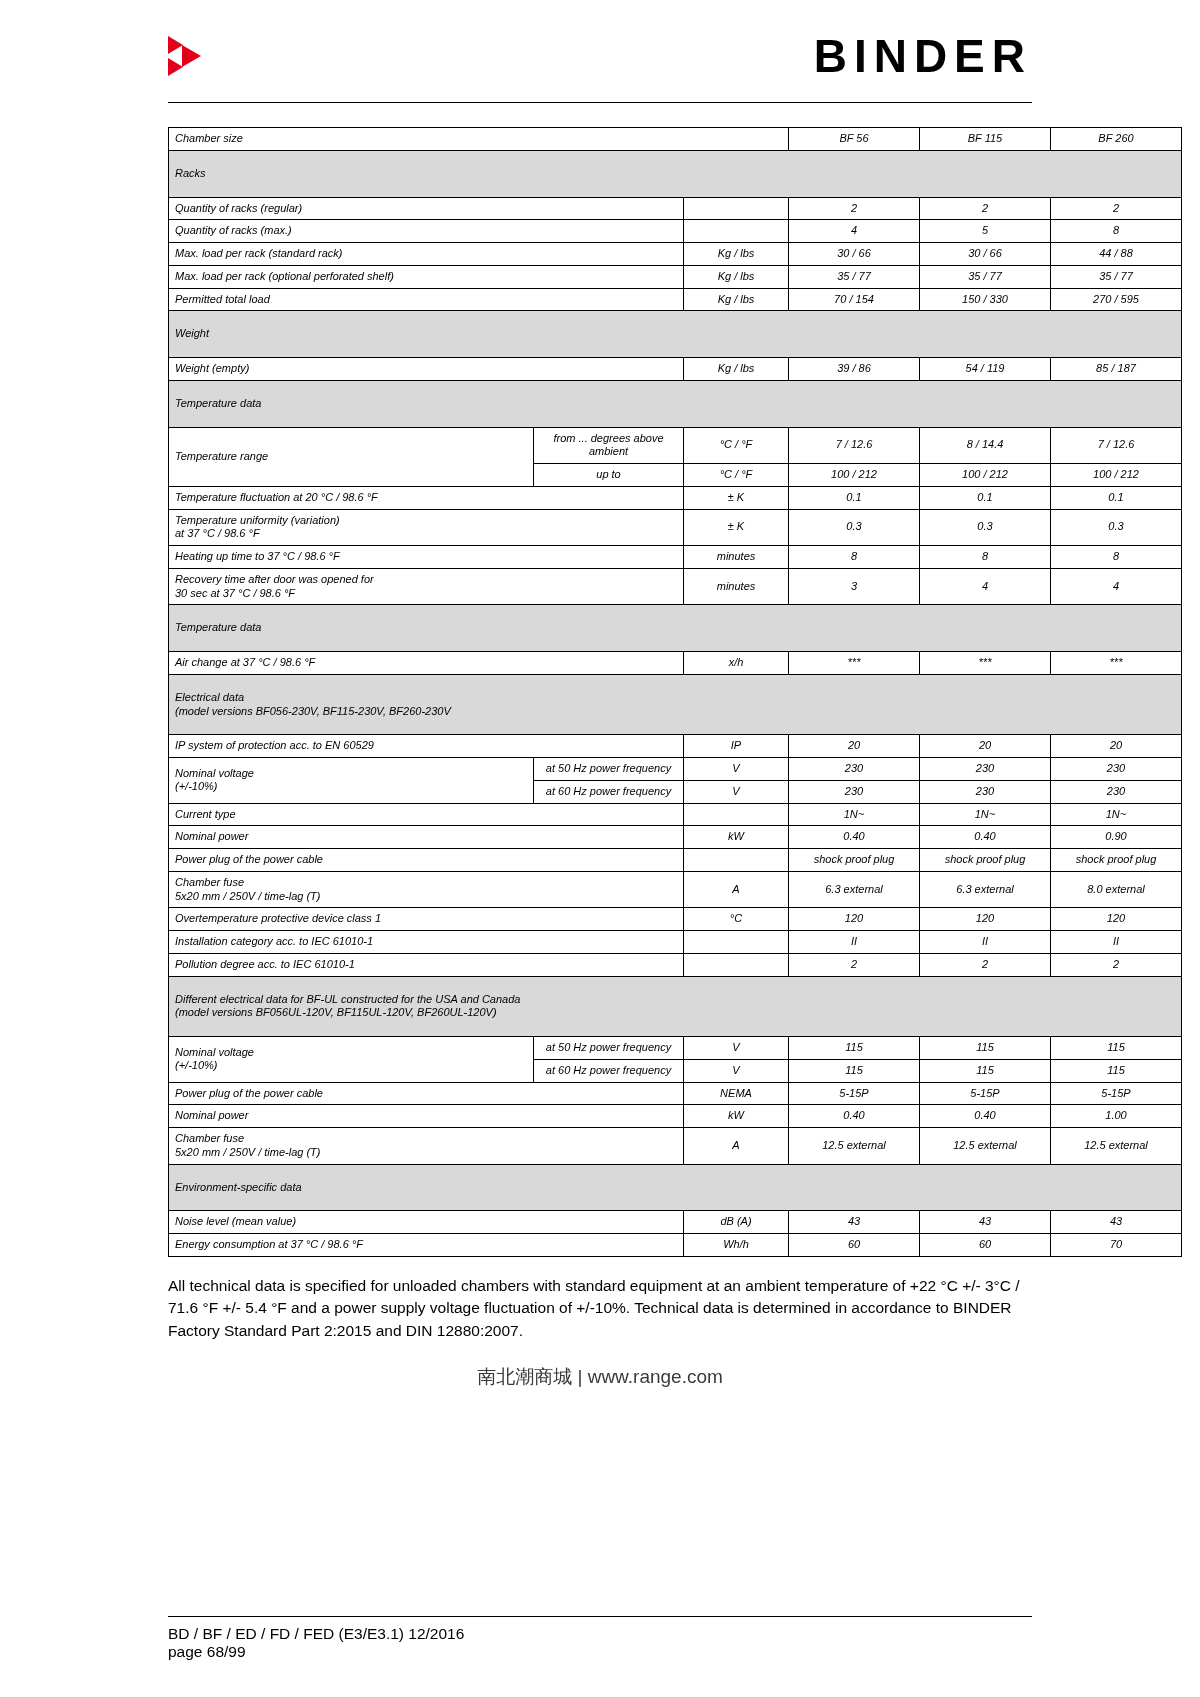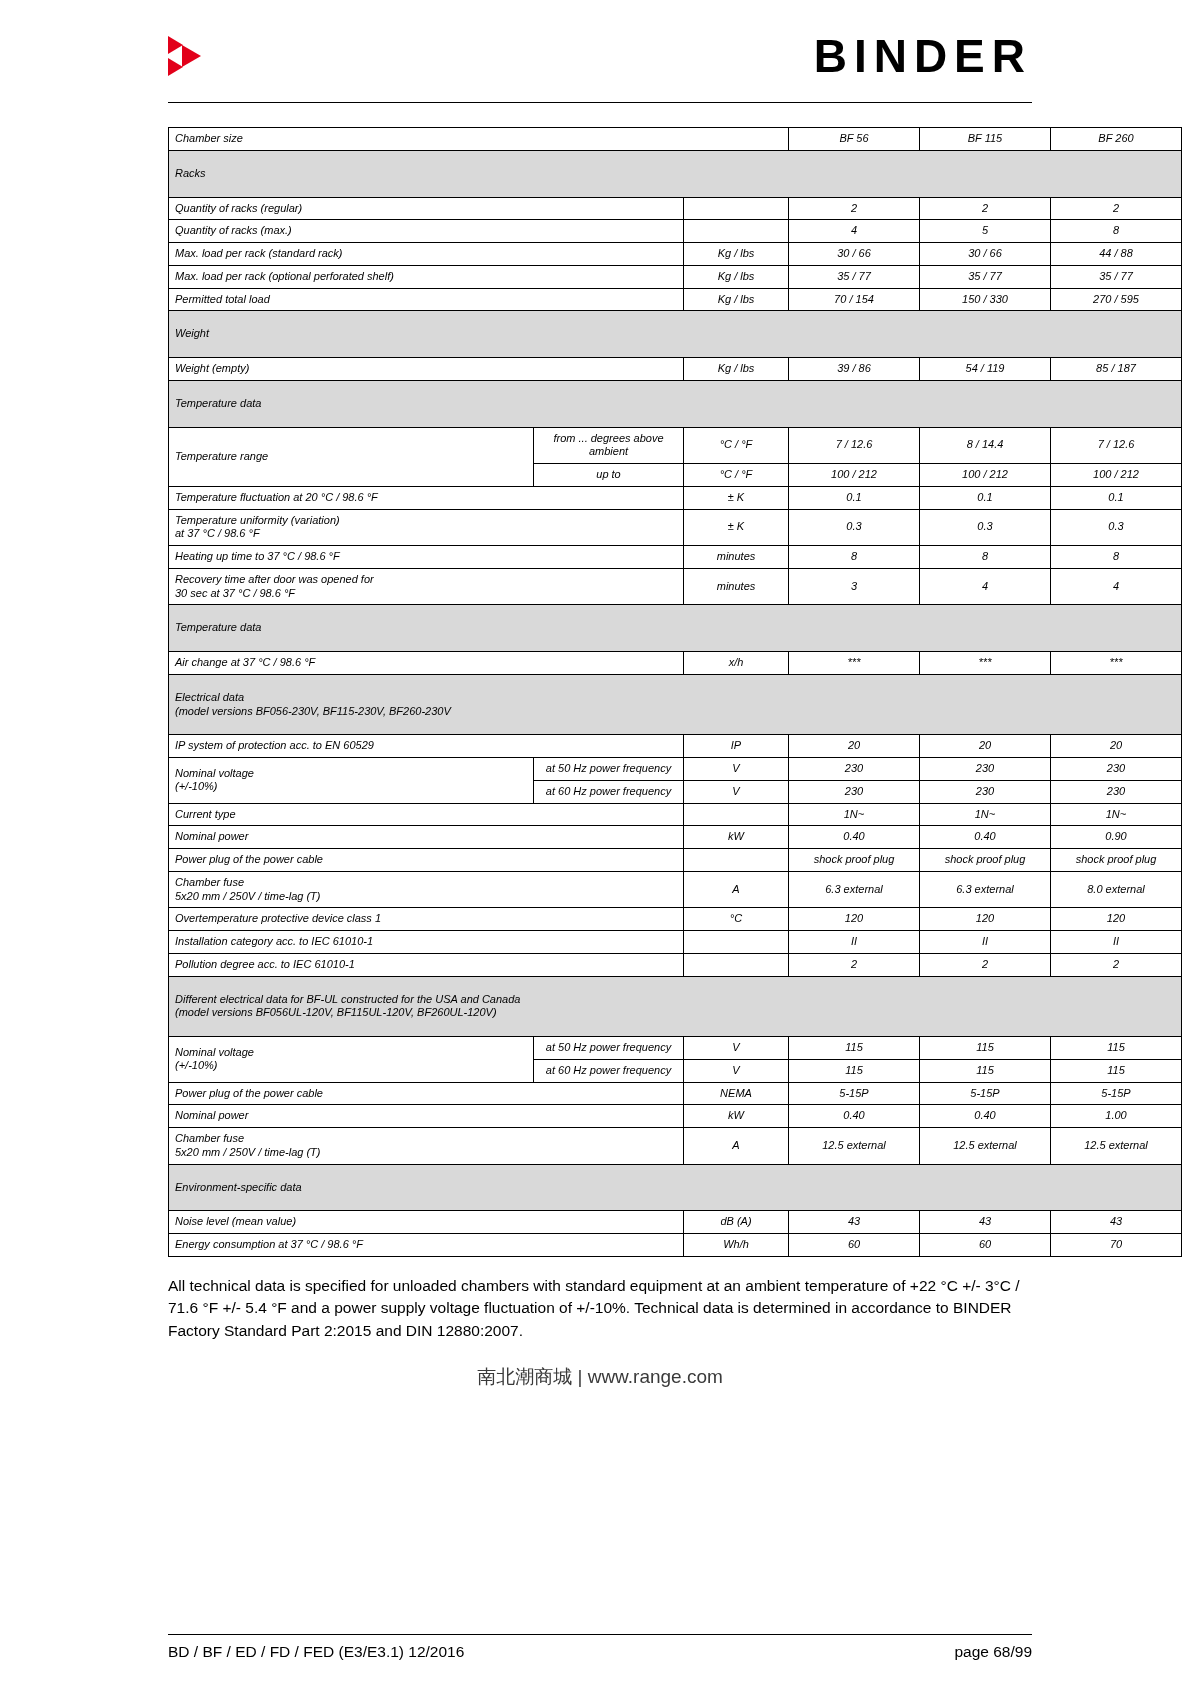--- a/index.html
+++ b/index.html
@@ -130,20 +130,21 @@
   }
   .footer-rule {
     border-top: 1px solid #000;
     margin-bottom: 8px;
   }
   .footer-row {
     display: flex;
     justify-content: space-between;
     align-items: baseline;
     font-size: 15.5px;
+    flex-direction: column;
   }
 </style>
 </head>
 <body>
 
 <div class="page">
 
   <div class="header">
     <div class="logo">
       <span class="logo-mark">

